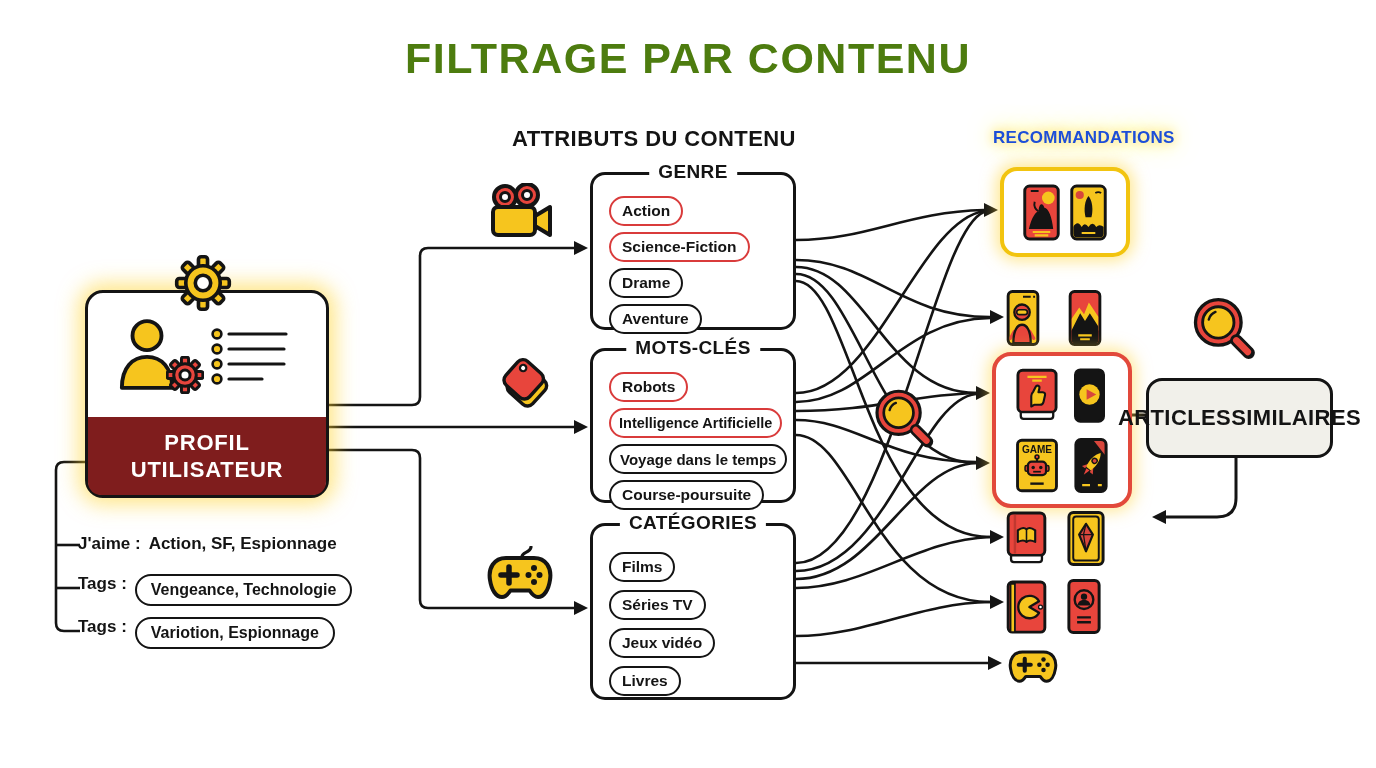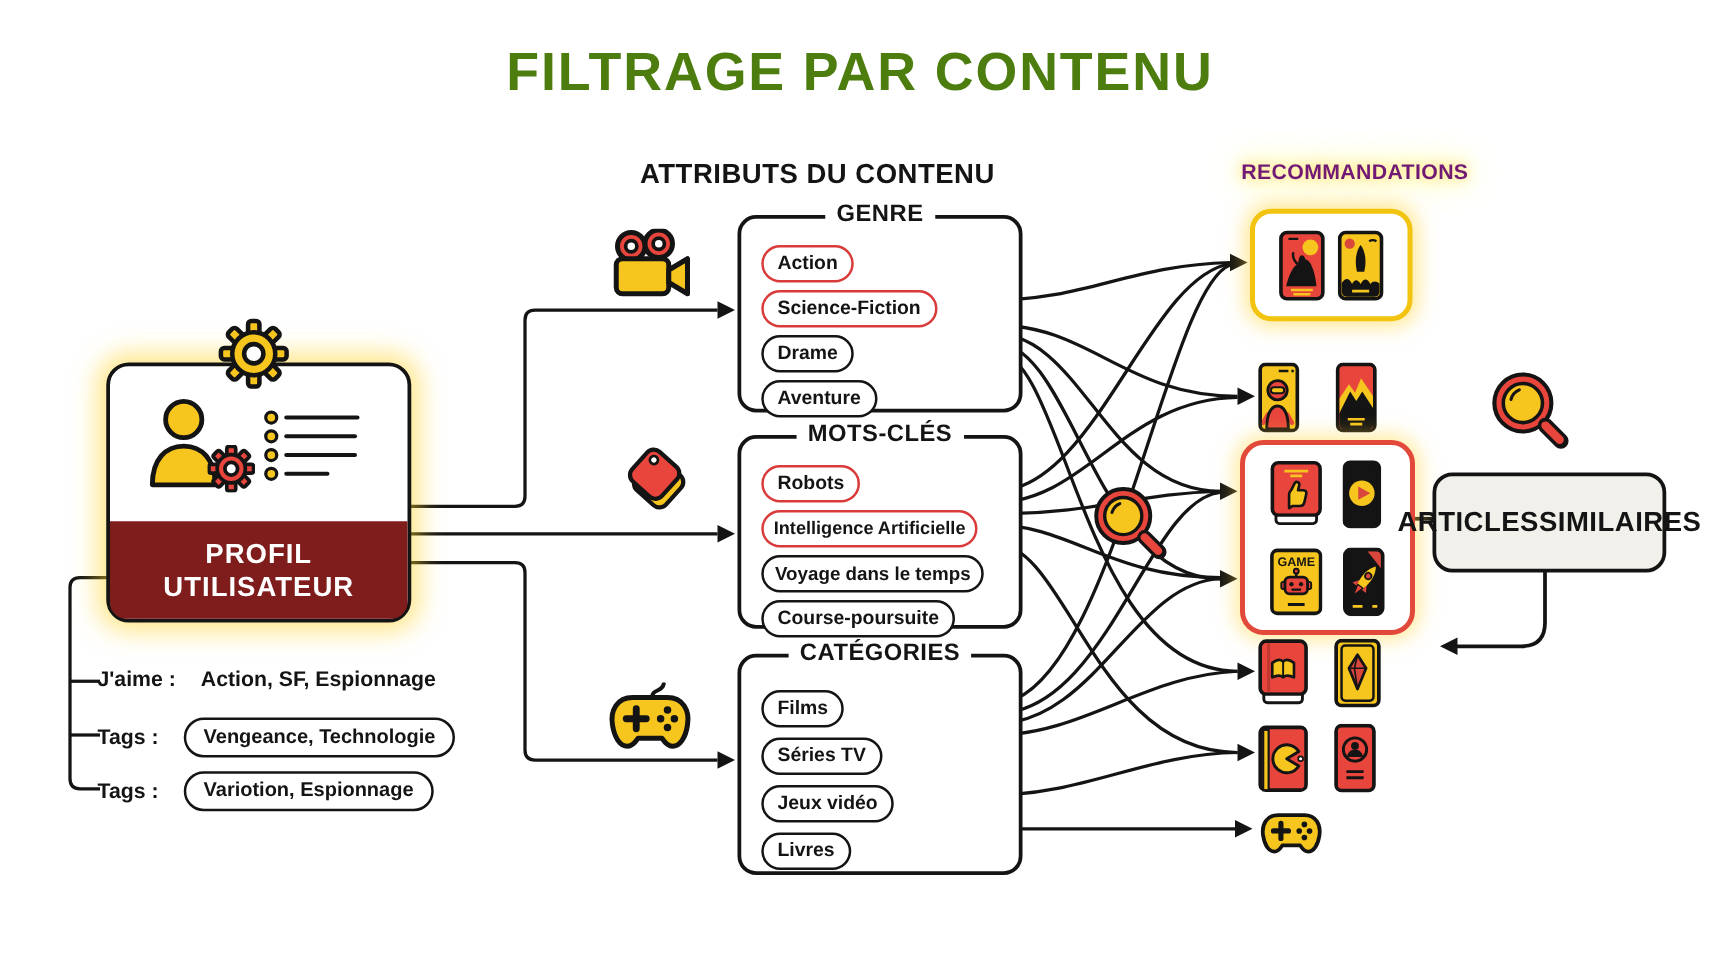--- a/index.html
+++ b/index.html
@@ -4,48 +4,48 @@
 <style>
   html,body{margin:0;padding:0;background:#ffffff;}
   .canvas{position:relative;width:1376px;height:768px;background:#ffffff;overflow:hidden;
           font-family:"Liberation Sans",sans-serif;color:#141414;}
   .abs{position:absolute;}
 
   
   .title{left:0;right:0;top:34px;text-align:center;font-size:43px;font-weight:900;
          letter-spacing:1.5px;color:#4d7c0f;}
   .attr-heading{left:512px;top:126px;font-size:22px;font-weight:800;letter-spacing:.4px;}
-  .rec-heading{left:993px;top:128px;font-size:17px;font-weight:800;letter-spacing:.3px;color:#701a75;
+  .rec-heading{left:993px;top:128px;font-size:17px;font-weight:800;letter-spacing:.3px;color:#1d4ed8;
                text-shadow:0 0 8px #ffe87a,0 0 16px #ffe87a,0 0 26px #ffe87a;}
 
   
   svg.wires{left:0;top:0;z-index:1;}
 
   
   .profile-card{left:85px;top:290px;width:238px;height:202px;background:#fff;
     border:3.5px solid #141414;border-radius:18px;z-index:2;
     box-shadow:0 0 20px 7px rgba(255,211,46,.55);}
   .card-footer{position:absolute;left:0;right:0;bottom:0;height:78px;background:#7f1d1d;
     border-radius:0 0 13px 13px;display:flex;flex-direction:column;align-items:center;
     justify-content:center;color:#fff;font-size:22px;font-weight:800;letter-spacing:.8px;line-height:1.25;}
   .gear-top{left:174px;top:254px;z-index:3;}
   .user-ic{left:118px;top:316px;z-index:3;}
   .gear-red{left:166px;top:356px;z-index:4;}
   .list-ic{left:210px;top:326px;z-index:3;}
 
   
-  .detail-row{display:flex;align-items:center;gap:20px;font-size:17px;font-weight:600;z-index:2;}
+  .detail-row{display:flex;align-items:flex-start;gap:8px;font-size:17px;font-weight:600;z-index:2;}
   .detail-label{white-space:nowrap;}
   .detail-value{white-space:nowrap;}
   .tag-pill{display:inline-flex;align-items:center;height:28px;padding:0 14px;
     border:2.6px solid #141414;border-radius:16px;background:#fff;font-size:16px;font-weight:600;white-space:nowrap;}
 
   
   .attr-box{background:#fff;border:3.2px solid #141414;border-radius:15px;z-index:2;
-    padding:21px 10px 8px 16px;box-sizing:border-box;width:228px;}
+    padding:21px 10px 8px 16px;box-sizing:border-box;width:206px;}
   .attr-box .legend{position:absolute;top:-14px;left:50%;transform:translateX(-50%);
     background:#fff;padding:0 9px;font-size:19px;font-weight:800;letter-spacing:.4px;white-space:nowrap;}
   .pill{display:inline-flex;align-items:center;height:26px;padding:0 11px;margin-bottom:6px;
     border:2.6px solid #141414;border-radius:16px;background:#fff;
     font-size:15.5px;font-weight:700;white-space:nowrap;width:fit-content;}
   .pill.hl{border-color:#d93b3b;}
   .box-genre{left:590px;top:172px;height:158px;}
   .box-motscles{left:590px;top:348px;height:155px;}
   .box-categories{left:590px;top:523px;height:177px;}
 

